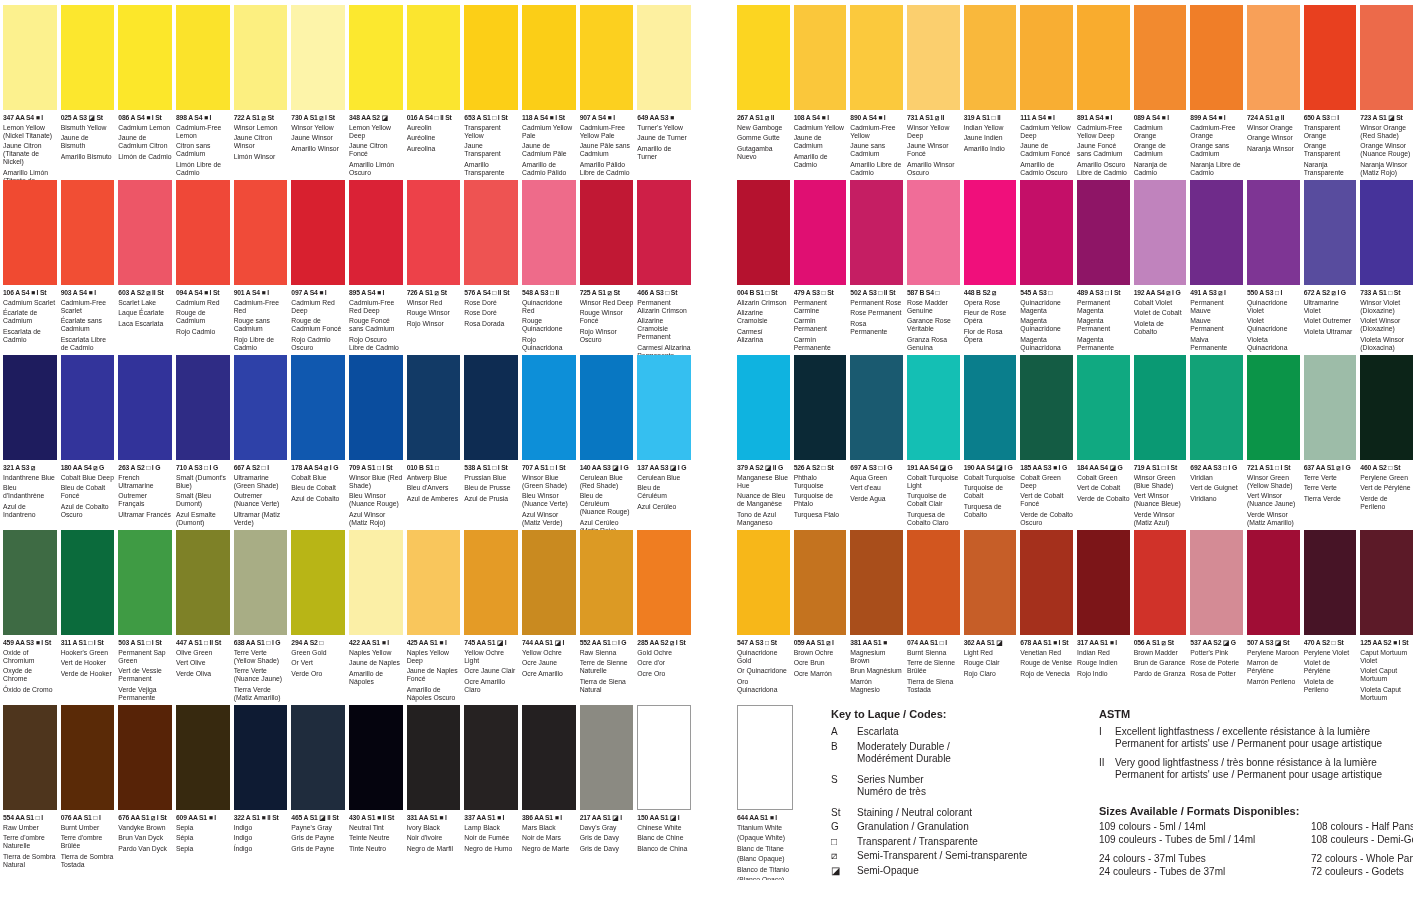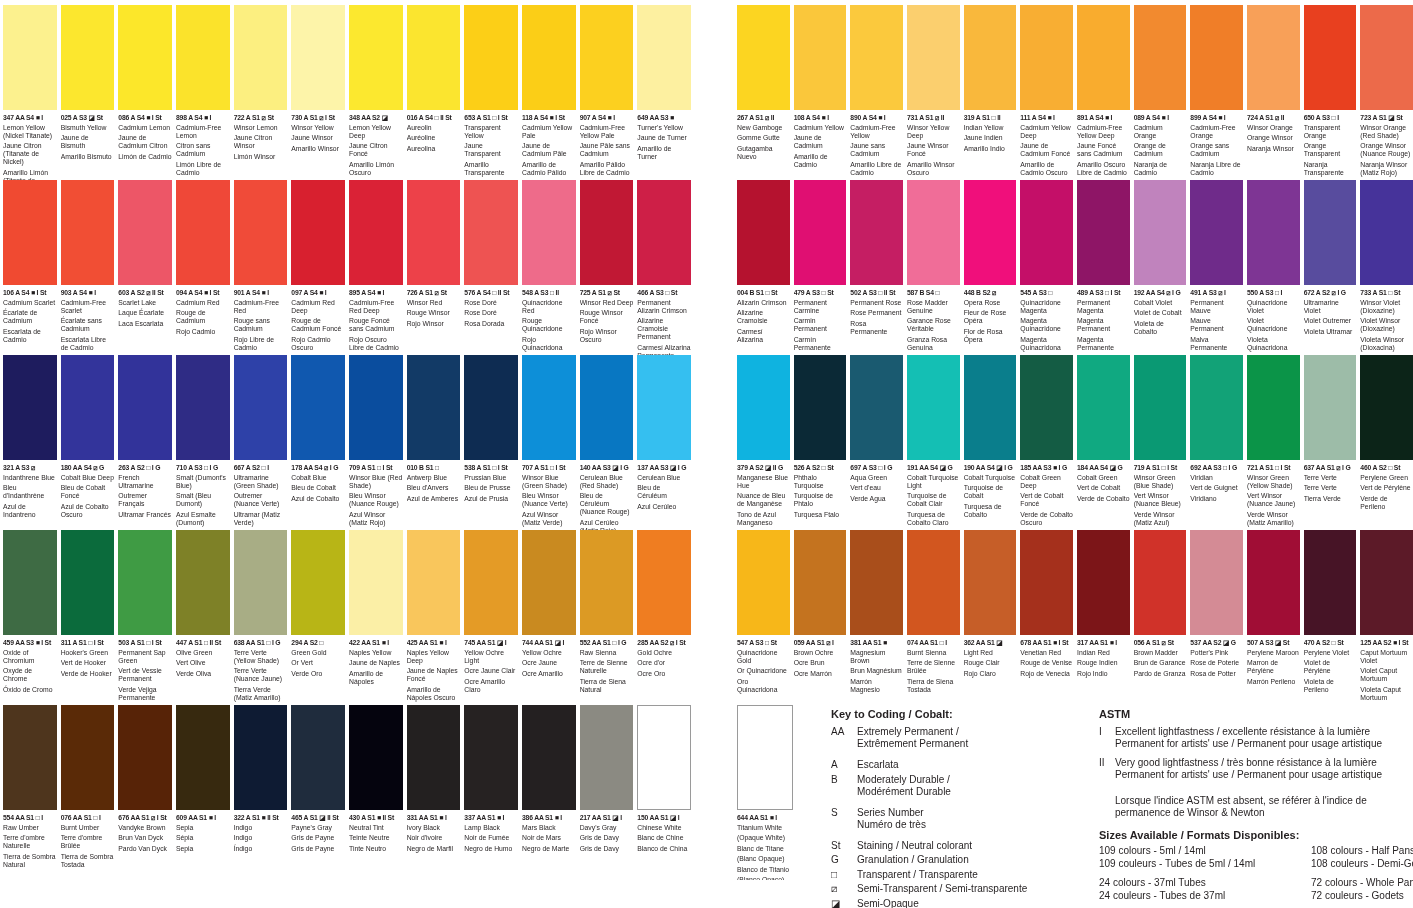--- a/index.html
+++ b/index.html
@@ -808,27 +808,22 @@
             <div class="code">644 AA S1 ■ I</div>
             <div class="cname">Titanium White</div>
             <div class="cname">(Opaque White)</div>
             <div class="cname">Blanc de Titane</div>
             <div class="cname">(Blanc Opaque)</div>
             <div class="cname">Blanco de Titanio</div>
             <div class="cname">(Blanco Opaco)</div>
           </div>
         </div>
       <div class="key-block">
-        <div class="legend-title">Key to Coding / Cobalt:</div>
+        <div class="legend-title">Key to Laque / Codes:</div>
         <div id="key-entries">
-            <div class="krow gap">
-              <span class="ksym">AA</span>
-              <span class="ktext">Extremely Permanent /
-Extrêmement Permanent</span>
-            </div>
             <div class="krow">
               <span class="ksym">A</span>
               <span class="ktext">Escarlata</span>
             </div>
             <div class="krow gap">
               <span class="ksym">B</span>
               <span class="ktext">Moderately Durable /
 Modérément Durable</span>
             </div>
             <div class="krow gap">
@@ -869,22 +864,20 @@
             <div class="arow">
               <span class="asym">II</span>
               <span class="atext">Very good lightfastness / très bonne résistance à la lumière
 Permanent for artists' use / Permanent pour usage artistique</span>
             </div>
             <div class="arow">
               <span class="asym"></span>
             </div>
             <div class="arow">
               <span class="asym"></span>
-              <span class="atext">Lorsque l'indice ASTM est absent, se référer à l'indice de
-permanence de Winsor &amp; Newton</span>
             </div>
           </div>
         <div class="sizes">
           <div class="legend-title">Sizes Available / Formats Disponibles:</div>
           <div class="sizes-cols">
             <div class="sizes-col" id="sizes-left">
                 <div class="sitem">109 colours - 5ml / 14ml
 109 couleurs - Tubes de 5ml / 14ml</div>
                 <div class="sitem">24 colours - 37ml Tubes
 24 couleurs - Tubes de 37ml</div>

